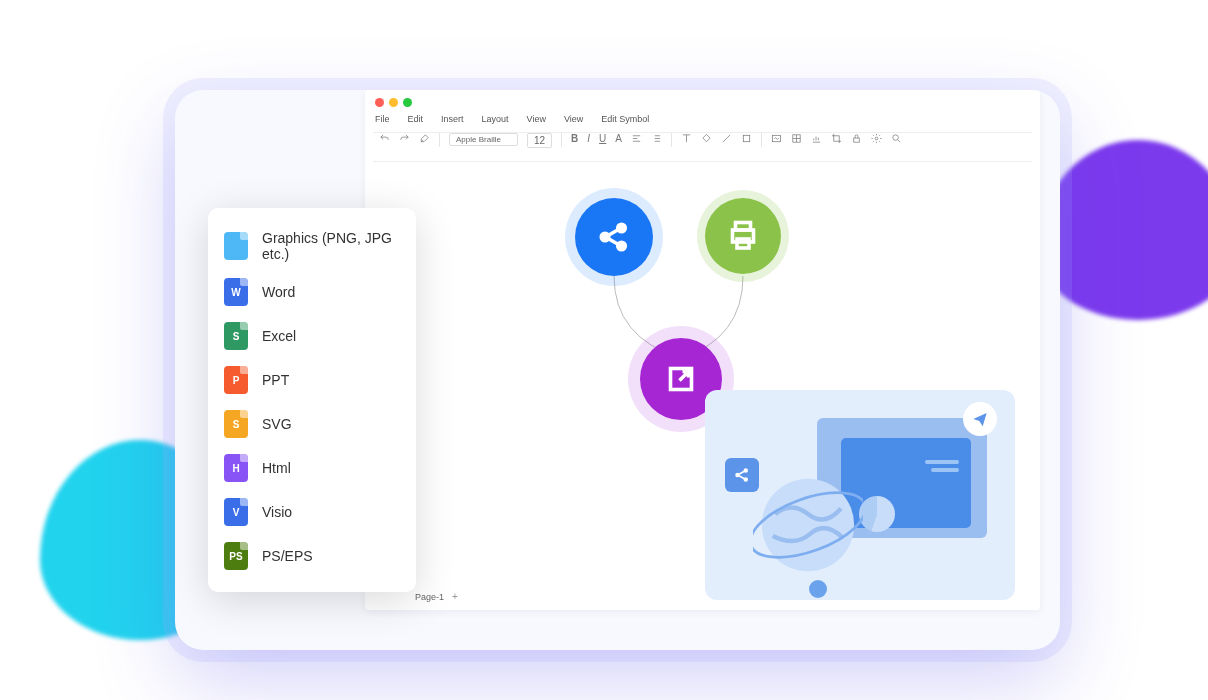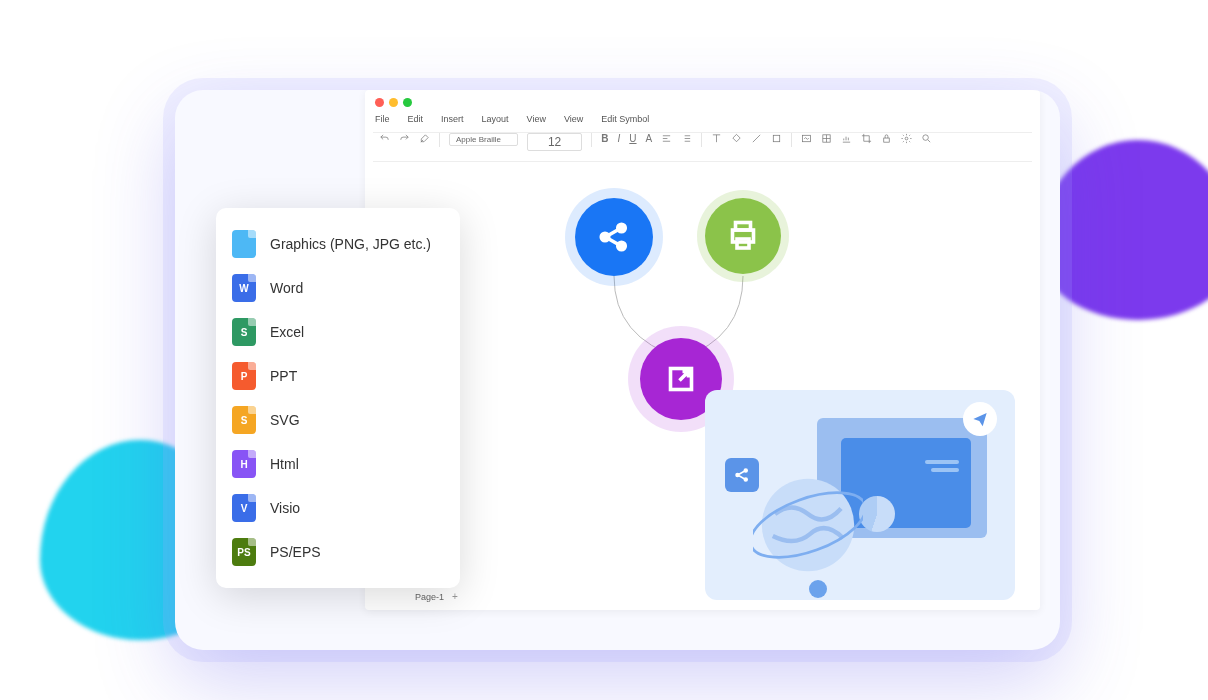--- a/index.html
+++ b/index.html
@@ -8,40 +8,40 @@
 .blob-cyan{position:absolute;left:40px;bottom:60px;width:200px;height:200px;background:#22d3ee;border-radius:50% 50% 50% 50% / 60% 60% 40% 40%;filter:blur(2px)}
 .app-frame{position:absolute;left:175px;top:90px;width:885px;height:560px;background:#f8f9ff;border-radius:28px;box-shadow:0 30px 80px rgba(80,70,230,0.25),0 0 0 12px rgba(180,180,255,0.18);overflow:hidden}
 .editor{position:absolute;left:190px;top:0;right:20px;bottom:40px;background:#fff;border-radius:4px;box-shadow:0 2px 8px rgba(0,0,0,0.06)}
 .traffic{position:absolute;left:10px;top:8px;display:flex;gap:5px}
 .traffic span{width:9px;height:9px;border-radius:50%}
 .tl-r{background:#ff5f56}.tl-y{background:#ffbd2e}.tl-g{background:#27c93f}
 .menubar{position:absolute;left:10px;top:24px;display:flex;gap:18px;font-size:9px;color:#555}
 .toolbar{position:absolute;left:8px;right:8px;top:42px;height:30px;border-top:1px solid #eee;border-bottom:1px solid #eee;display:flex;align-items:flex-start;gap:9px;padding:0 6px;font-size:9px;color:#777}
 .tb-sep{width:1px;height:14px;background:#e5e5e5}
 .tb-font{border:1px solid #ddd;padding:1px 16px 1px 6px;border-radius:2px;font-size:8px;color:#666}
-.tb-size{border:1px solid #ddd;padding:1px 20px;border-radius:2px;font-size:12px;color:#666}
+.tb-size{border:1px solid #ddd;padding:1px 6px;border-radius:2px;font-size:10px;color:#666}
 .toolbar svg{width:11px;height:11px;stroke:#777;fill:none;stroke-width:1.6}
 .canvas{position:absolute;left:50px;right:20px;top:78px;bottom:30px;background:#fff}
 .pagebar{position:absolute;left:50px;bottom:8px;font-size:9px;color:#666;display:flex;align-items:center;gap:8px}
 .pagebar .plus{color:#999;font-size:10px}
 .node{position:absolute;border-radius:50%;display:flex;align-items:center;justify-content:center}
 .node-share{left:160px;top:30px;width:78px;height:78px;background:#1976f5;box-shadow:0 0 0 10px rgba(25,118,245,0.15)}
 .node-print{left:290px;top:30px;width:76px;height:76px;background:#8bc34a;box-shadow:0 0 0 8px rgba(139,195,74,0.2)}
 .node-export{left:225px;top:170px;width:82px;height:82px;background:#a726d4;box-shadow:0 0 0 12px rgba(167,38,212,0.15)}
 .node svg{width:36px;height:36px;stroke:#fff;fill:none;stroke-width:2.4}
 .connector{position:absolute;stroke:#bbb;fill:none;stroke-width:1}
 .illus{position:absolute;right:45px;bottom:50px;width:310px;height:210px;background:#e3eefd;border-radius:12px}
 .illus-globe{position:absolute;left:48px;bottom:20px;width:110px;height:110px}
 .illus-window{position:absolute;right:28px;top:28px;width:170px;height:120px;background:#9bbef0;border-radius:6px}
 .illus-window2{position:absolute;right:44px;top:48px;width:130px;height:90px;background:#4a8de8;border-radius:5px}
 .illus-share{position:absolute;left:20px;top:68px;width:34px;height:34px;background:#5b94e8;border-radius:6px;display:flex;align-items:center;justify-content:center}
 .illus-send{position:absolute;right:18px;top:12px;width:34px;height:34px;background:#fff;border-radius:50%;display:flex;align-items:center;justify-content:center}
 .illus-user{position:absolute;left:104px;bottom:2px;width:18px;height:18px;background:#6ba2ec;border-radius:50%}
 .pie{position:absolute;right:76px;top:58px;width:36px;height:36px;border-radius:50%;background:conic-gradient(#c8ddf9 0 55%,#aecdf5 55% 100%)}
-.export-panel{position:absolute;left:216px;top:208px;width:244px;background:#fff;border-radius:10px;box-shadow:0 8px 40px rgba(0,0,0,0.15);padding:14px 12px}
+.export-panel{position:absolute;left:208px;top:208px;width:208px;background:#fff;border-radius:10px;box-shadow:0 8px 40px rgba(0,0,0,0.15);padding:14px 12px}
 .export-item{display:flex;align-items:center;gap:14px;padding:8px 4px;font-size:14px;color:#333;cursor:pointer}
 .export-item .ficon{width:24px;height:28px;border-radius:4px 4px 4px 4px;position:relative;flex-shrink:0}
 .ficon::before{content:"";position:absolute;right:0;top:0;width:8px;height:8px;background:rgba(255,255,255,0.5);border-radius:0 4px 0 2px}
 .fi-img{background:#4db8f5}.fi-pdf{background:#f44336}.fi-word{background:#3a6de8}.fi-excel{background:#2e9963}.fi-ppt{background:#f55b2e}.fi-svg{background:#f5a623}.fi-html{background:#8854f5}.fi-visio{background:#3a6de8}.fi-ps{background:#4d7c0f}
 .ficon span{position:absolute;left:0;right:0;top:9px;color:#fff;font-size:10px;font-weight:700;text-align:center}
 </style>
 </head>
 <body>
 
 <div class="blob-purple"></div>

